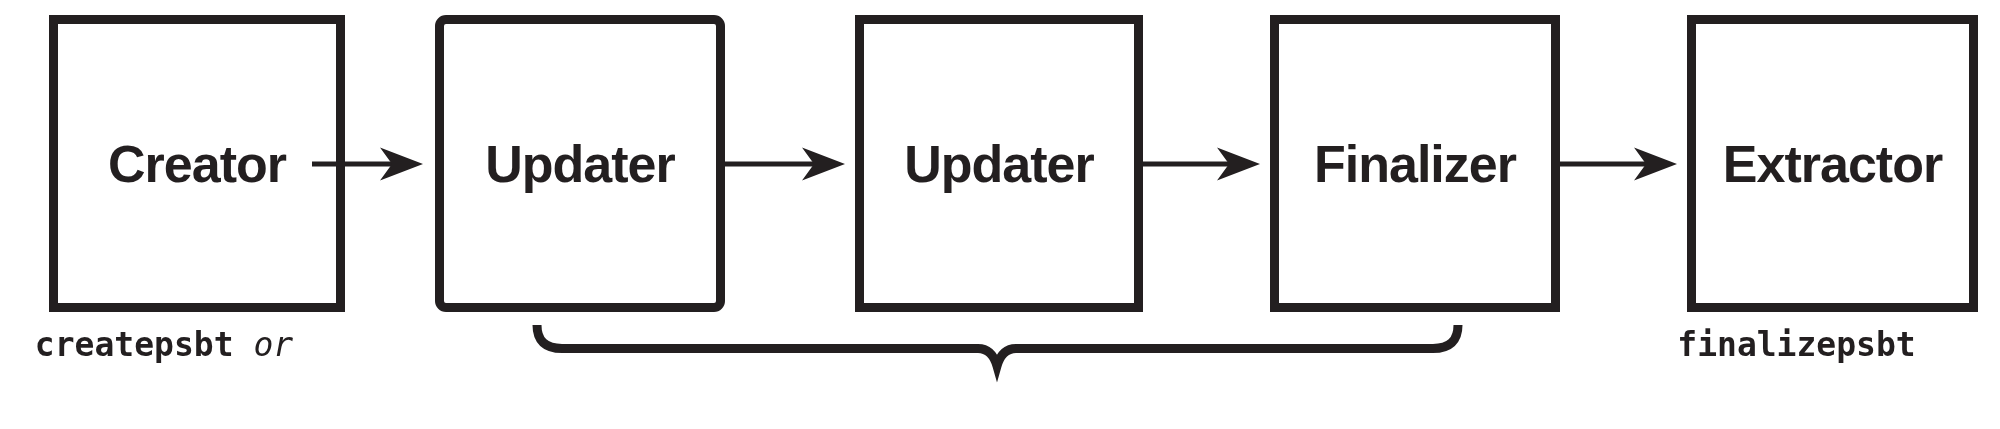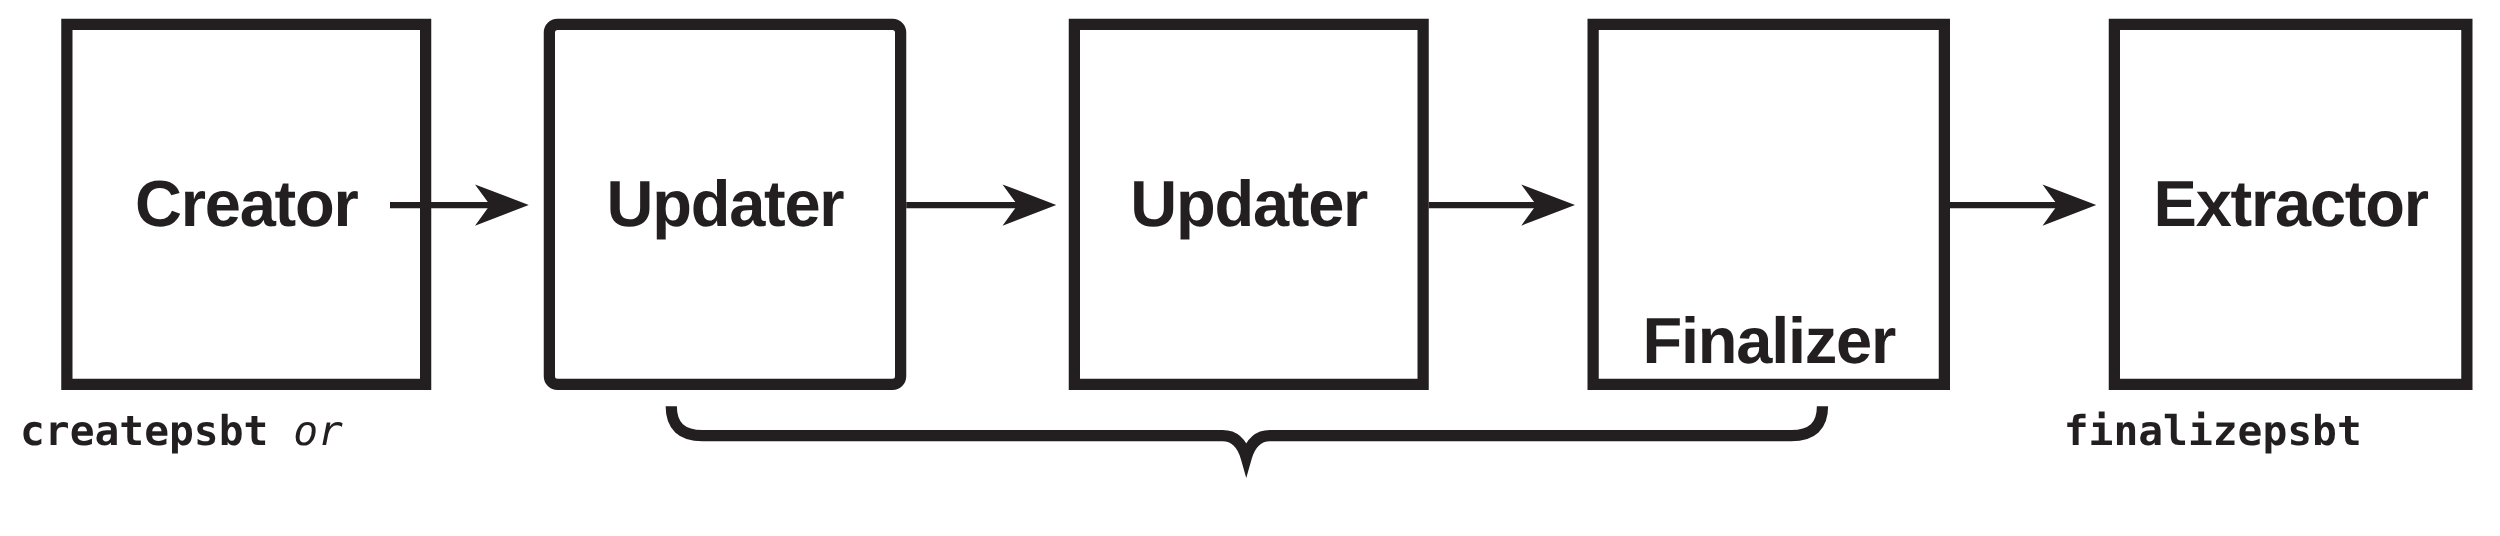--- a/index.html
+++ b/index.html
@@ -39,20 +39,21 @@
     width: 2000px; height: 429px;
     pointer-events: none;
   }
   .caption {
     position: absolute;
     font-family: "DejaVu Sans Mono", monospace;
     font-weight: bold;
     font-size: 33px;
     line-height: 46px;
     color: var(--ink);
+    text-align: center;
     white-space: nowrap;
   }
   .conj {
     font-style: italic;
     font-weight: normal;
   }
 </style>
 </head>
 <body>
 
@@ -63,21 +64,21 @@
   </div>
 
   <div class="flow-box" style="left:435px; width:290px;border-radius:11px;">
     <span class="box-label">Updater</span>
   </div>
 
   <div class="flow-box" style="left:855px; width:288px;">
     <span class="box-label">Updater</span>
   </div>
 
-  <div class="flow-box" style="left:1270px; width:290px;align-items:flex-end;">
+  <div class="flow-box" style="left:1270px; width:290px;">
     <span class="box-label">Finalizer</span>
   </div>
 
   <div class="flow-box" style="left:1687px; width:291px;">
     <span class="box-label">Extractor</span>
   </div>
 
   <svg class="overlay" viewBox="0 0 2000 429" xmlns="http://www.w3.org/2000/svg">
 
     <g stroke="var(--ink)" fill="var(--ink)">

